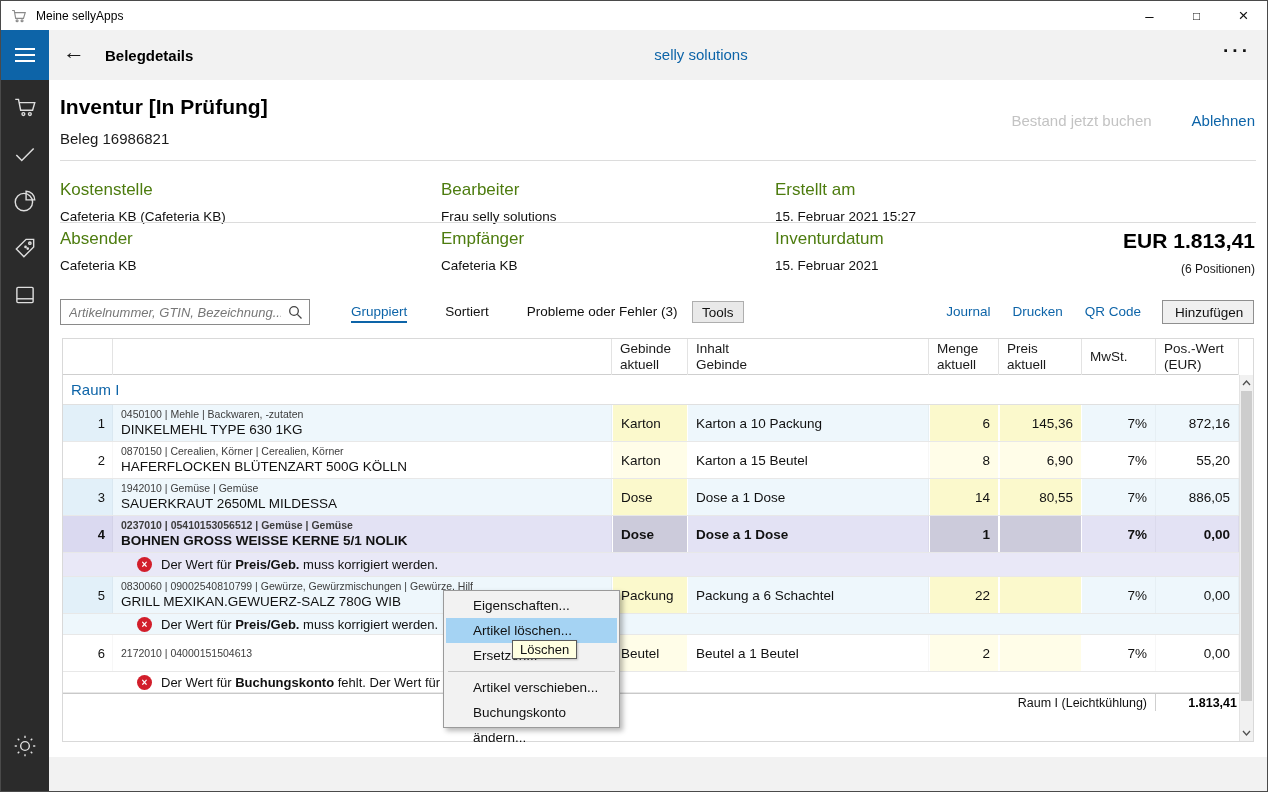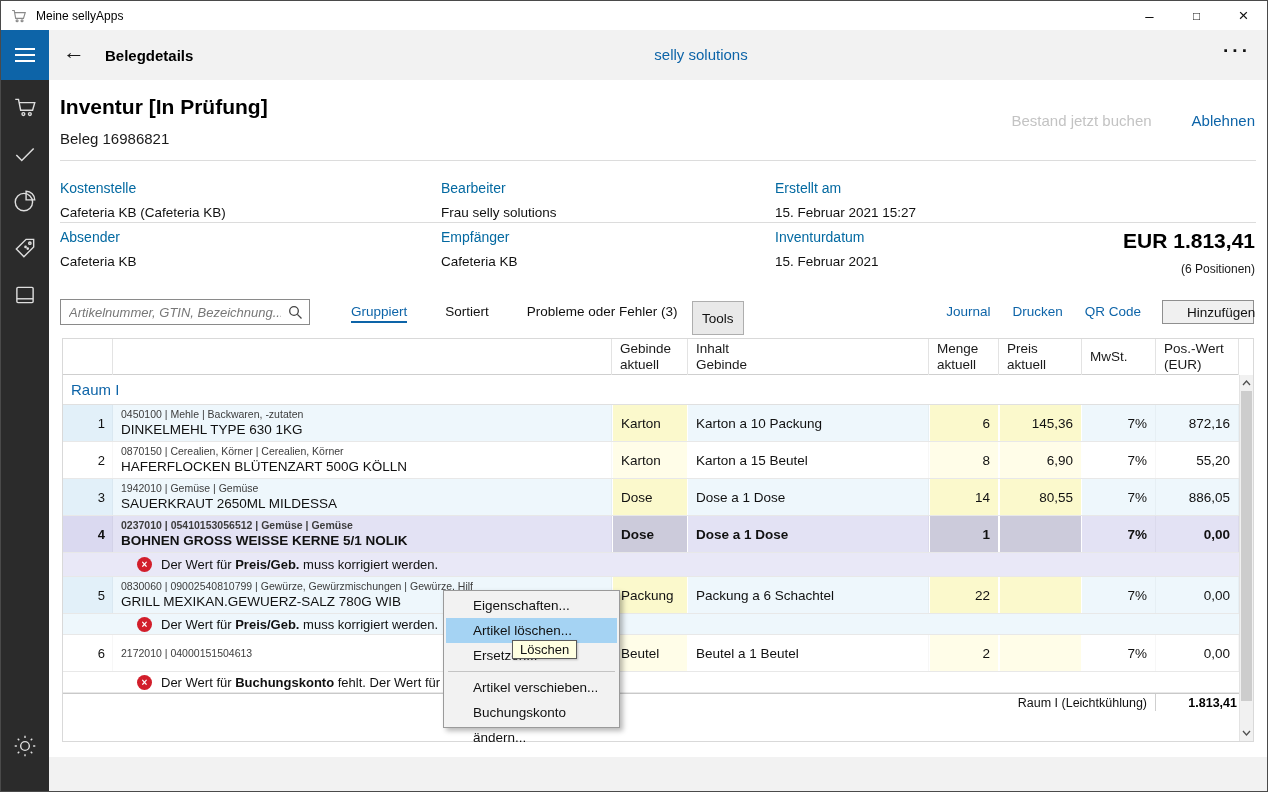--- a/index.html
+++ b/index.html
@@ -44,48 +44,48 @@
   .action-primary { color:#0d64a8; }
 
   .sep { position:absolute; left:60px; width:1196px; height:1px; background:#dcdcdc; }
   .sep1 { top:160px; } .sep2 { top:222px; }
 
   .fields { position:absolute; left:60px; width:1196px; height:44px; }
   .fields-1 { top:180px; } .fields-2 { top:229px; }
   .field { position:absolute; top:0; }
   .field:nth-child(2) { left:381px; }
   .field:nth-child(3) { left:715px; }
-  .field-label { font-size:14px; color:#0369a1; margin-bottom:9px; }
+  .field-label { font-size:17px; color:#4d7c0f; margin-bottom:9px; }
   .field-value { font-size:13.5px; color:#111; }
 
   .total { position:absolute; right:13px; top:229px; text-align:right; }
   .total-main { font-size:21px; font-weight:bold; color:#000; }
   .total-sub { font-size:12px; color:#1a1a1a; margin-top:9px; }
 
   
   .search { position:absolute; left:60px; top:299px; width:250px; height:26px; }
   .search input { width:100%; height:100%; border:1px solid #8a8a8a; padding:0 28px 0 8px;
                   font-size:13px; font-family:"Liberation Sans",sans-serif; color:#111; outline:none; }
   .search input::placeholder { font-style:italic; color:#777; }
   .search .mag { position:absolute; right:7px; top:6px; width:15px; height:15px; }
 
   .filters { position:absolute; left:351px; top:304px; display:flex; gap:38px; font-size:13.5px; color:#111; }
   .filter { cursor:pointer; white-space:nowrap; }
   .filter.active { color:#0d64a8; border-bottom:2px solid #0d64a8; padding-bottom:2px; }
 
-  .tools-btn { position:absolute; left:692px; top:301px; height:22px; padding:16px 9px;
+  .tools-btn { position:absolute; left:692px; top:301px; height:22px; padding:4px 9px;
                background:#e9e9e9; border:1px solid #aeaeae; font-size:13.5px; color:#111;
                display:flex; align-items:center; }
 
   .tlinks { position:absolute; right:127px; top:304px; display:flex; gap:22px; font-size:13.5px; color:#0d64a8; }
   .tlink { cursor:pointer; white-space:nowrap; }
 
   .add-btn { position:absolute; right:14px; top:300px; width:92px; height:24px;
              background:#f0f0f0; border:1px solid #8f8f8f; font-size:13.5px; color:#111;
-             display:flex; align-items:center; justify-content:space-between; padding:0 24px; }
+             display:flex; align-items:center; justify-content:space-between; padding:0 12px; }
 
   
   .table-wrap { position:absolute; left:62px; top:338px; width:1192px; height:404px;
                 border:1px solid #d9d9d9; background:#fff; }
   .thead { display:grid; grid-template-columns:50px 499px 76px 241px 70px 83px 74px 83px;
            width:1176px; height:36px; border-bottom:1px solid #cfcfcf; }
   .th { padding:2px 8px; font-size:13.5px; line-height:16px; color:#1a1a1a;
         border-right:1px solid #e3e3e3; display:flex; flex-direction:column; justify-content:center; }
   .body-wrap { display:flex; height:366px; }
   .rows { width:1176px; }

